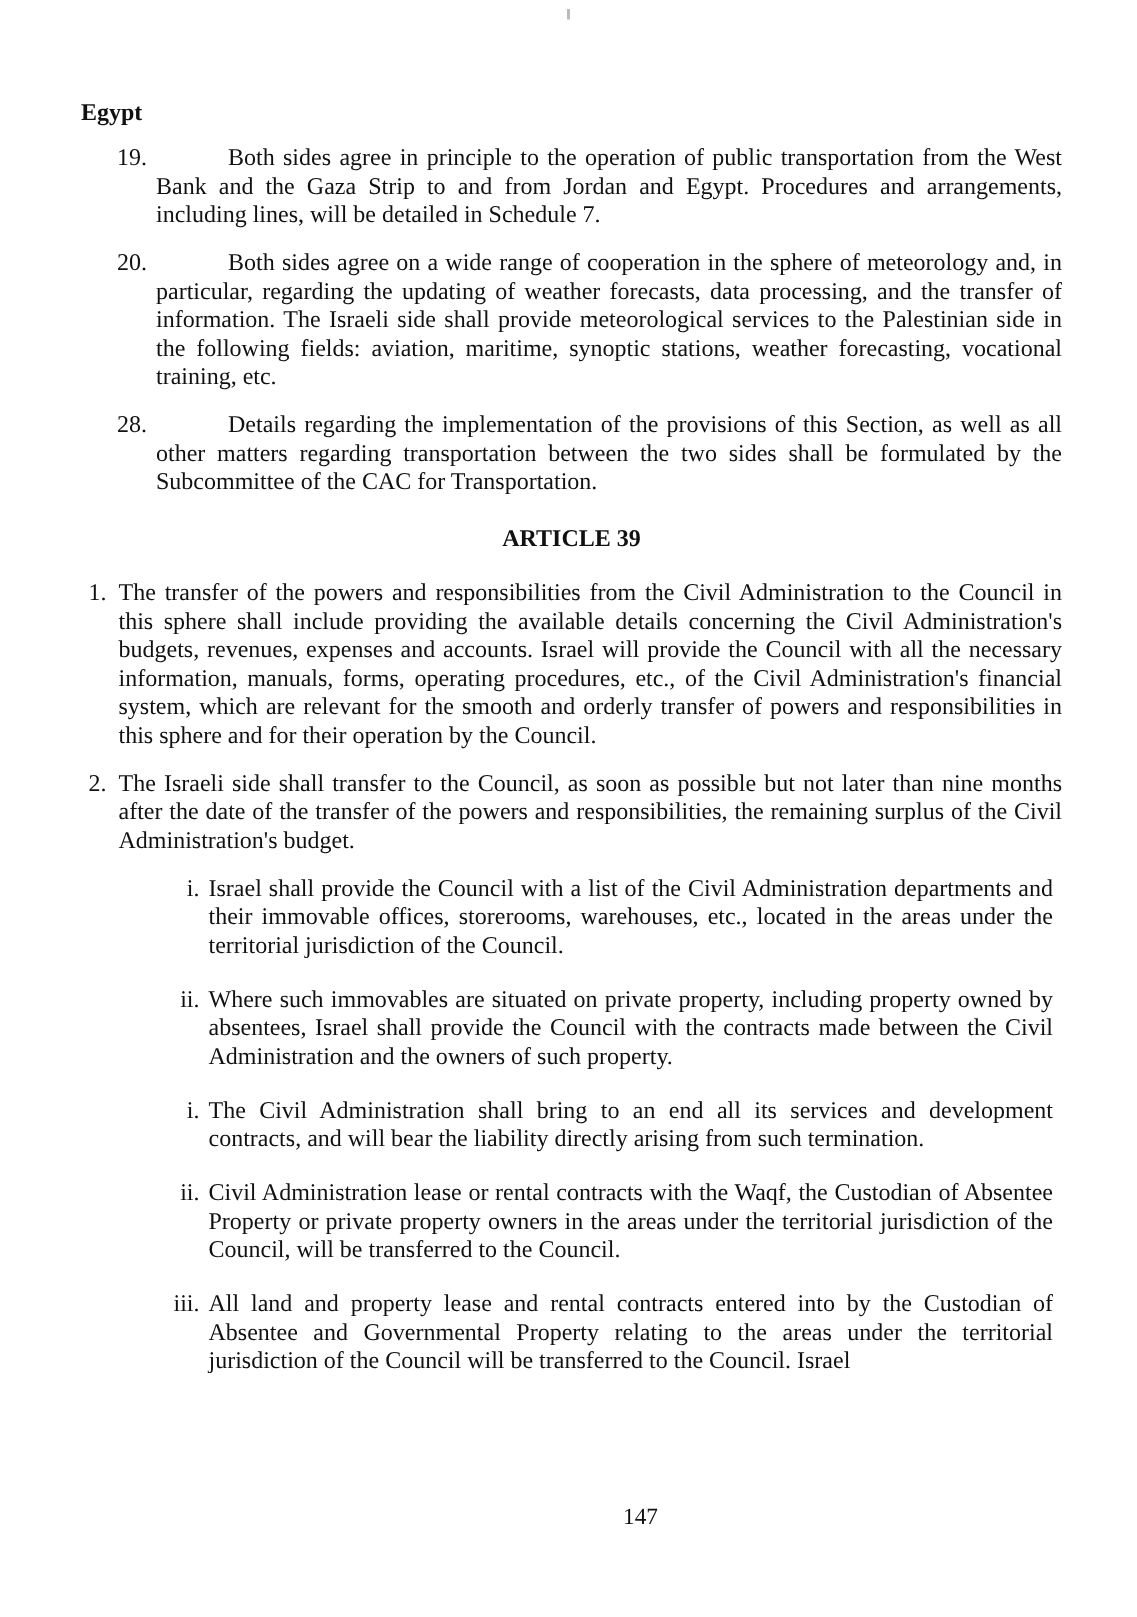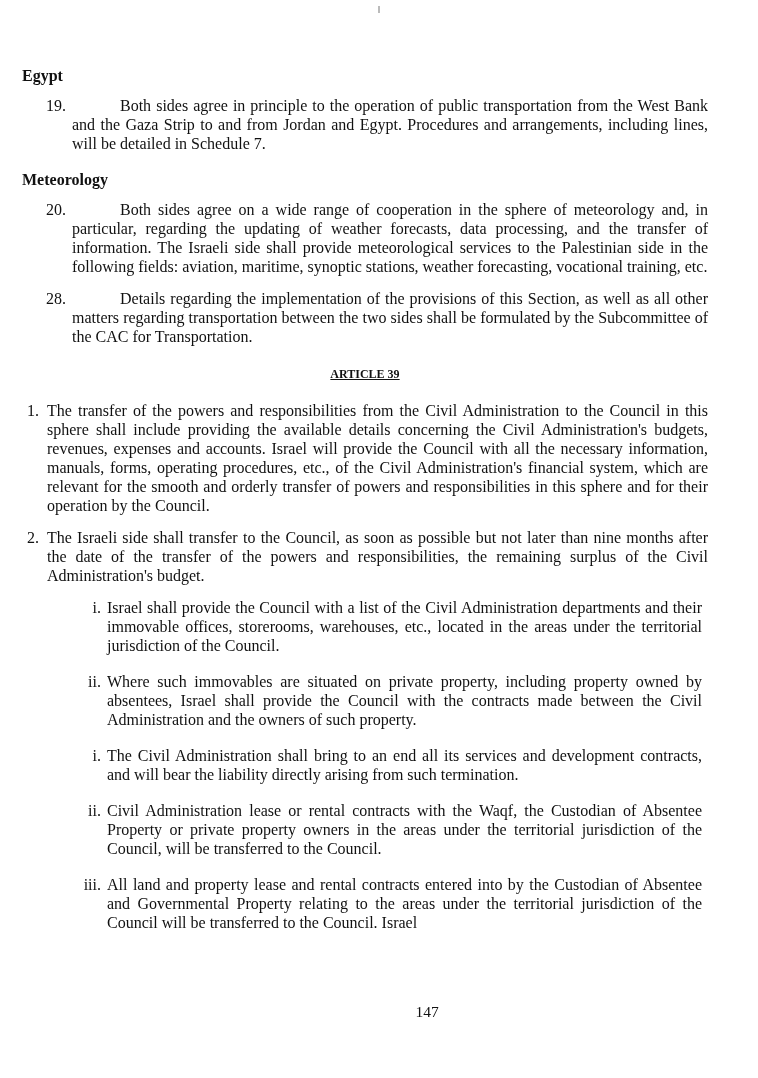--- a/index.html
+++ b/index.html
@@ -10,21 +10,21 @@
     font-family: "Liberation Serif", serif;
     color: #111111;
     position: relative;
     overflow: hidden;
   }
   .page {
     position: relative;
     width: 758px;
     height: 1078px;
     background: #ffffff;
-    padding: 66px 50px 0 22px;
+    padding: 66px 50px 0 54px;
   }
   .scan-artifact {
     position: absolute;
     top: 6px;
     left: 378px;
     width: 2px;
     height: 7px;
     background: #bbbbbb;
   }
   .heading {
@@ -60,24 +60,23 @@
   
   .level2 { margin-left: 85px; margin-right: 6px; margin-bottom: 17px; }
   .level2 .num {
     left: -38px;
     width: 32px;
     text-align: right;
   }
 
   .centerline {
     text-align: center;
-    font-size: 12px;
+    font-size: 16px;
     line-height: 19px;
     margin: 19px 0 17px 0;
-    text-decoration: underline;
   }
   .centerline.article { font-weight: bold; }
 
   .pageno {
     position: absolute;
     top: 1003px;
     left: 0;
     width: 758px;
     text-align: center;
     font-size: 15.5px;
@@ -90,21 +89,20 @@
 <div class="page">
   <div class="scan-artifact"></div>
 
   <div class="heading first">Egypt</div>
 
   <div class="para level1">
     <span class="num">19.</span>
     <span class="ptext">Both sides agree in principle to the operation of public transportation from the West Bank and the Gaza Strip to and from Jordan and Egypt. Procedures and arrangements, including lines, will be detailed in Schedule 7.</span>
   </div>
 
-  <div class="heading">Meteorology</div>
 
   <div class="para level1">
     <span class="num">20.</span>
     <span class="ptext">Both sides agree on a wide range of cooperation in the sphere of meteorology and, in particular, regarding the updating of weather forecasts, data processing, and the transfer of information. The Israeli side shall provide meteorological services to the Palestinian side in the following fields: aviation, maritime, synoptic stations, weather forecasting, vocational training, etc.</span>
   </div>
 
 
   <div class="para level1">
     <span class="num">28.</span>
     <span class="ptext">Details regarding the implementation of the provisions of this Section, as well as all other matters regarding transportation between the two sides shall be formulated by the Subcommittee of the CAC for Transportation.</span>

